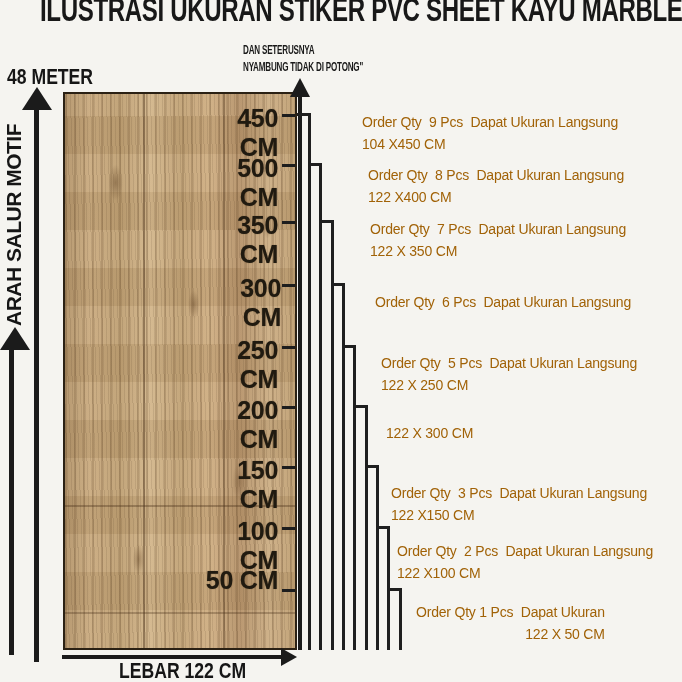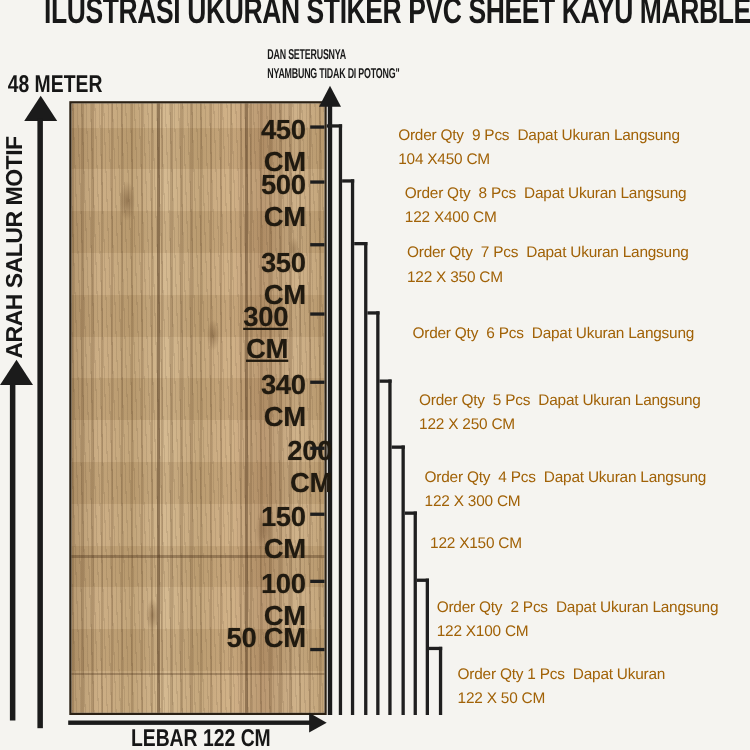--- a/index.html
+++ b/index.html
@@ -110,27 +110,27 @@
   <div id="wood" class="abs"></div>
 
   <div class="abs head-up-sm" style="left:290px;top:78px;"></div>
   <div class="abs shaft-thin" style="left:298px;top:95px;height:555px;"></div>
 
   <div id="ruler-layer" class="abs" style="left:0;top:0;">
       <div class="abs tick-label" style="left: 203px; top: 104px;">450 CM</div>
       <div class="abs tick-dash" style="left: 282px; top: 114px;"></div>
       <div class="abs tick-label" style="left: 203px; top: 154px;">500 CM</div>
       <div class="abs tick-dash" style="left: 282px; top: 164px;"></div>
-      <div class="abs tick-label" style="left: 203px; top: 225px;">350 CM</div>
+      <div class="abs tick-label" style="left: 203px; top: 211px;">350 CM</div>
       <div class="abs tick-dash" style="left: 282px; top: 221px;"></div>
-      <div class="abs tick-label" style="left: 187px; top: 274px; text-decoration: underline;">300 CM</div>
+      <div class="abs tick-label" style="left: 206px; top: 274px;">300 CM</div>
       <div class="abs tick-dash" style="left: 282px; top: 284px;"></div>
-      <div class="abs tick-label" style="left: 203px; top: 336px;">340 CM</div>
+      <div class="abs tick-label" style="left: 203px; top: 336px;">250 CM</div>
       <div class="abs tick-dash" style="left: 282px; top: 346px;"></div>
-      <div class="abs tick-label" style="left: 203px; top: 396px; margin-left: 24px;">200 CM</div>
+      <div class="abs tick-label" style="left: 203px; top: 396px;">200 CM</div>
       <div class="abs tick-dash" style="left: 282px; top: 406px;"></div>
       <div class="abs tick-label" style="left: 203px; top: 456px; text-align: right;">150 CM</div>
       <div class="abs tick-dash" style="left: 282px; top: 466px;"></div>
       <div class="abs tick-label" style="left: 203px; top: 517px;">100 CM</div>
       <div class="abs tick-dash" style="left: 282px; top: 527px;"></div>
       <div class="abs tick-label" style="left: 203px; top: 566px;">50 CM</div>
       <div class="abs tick-dash" style="left: 282px; top: 589px;"></div>
     </div>
   <div id="stair-layer" class="abs" style="left:0;top:0;">
       <div class="abs stair-h" style="left: 297px; top: 113px; width: 14px;"></div>
@@ -151,23 +151,23 @@
       <div class="abs stair-v" style="left: 387px; top: 526px; height: 124px;"></div>
       <div class="abs stair-h" style="left: 390px; top: 588px; width: 12px;"></div>
       <div class="abs stair-v" style="left: 399px; top: 588px; height: 62px;"></div>
     </div>
   <div id="orders" class="abs" style="left:0;top:0;">
       <div class="abs order-block" style="left: 362px; top: 111px;"><div class="order-line">Order Qty  9 Pcs  Dapat Ukuran Langsung</div><div class="order-line">104 X450 CM</div></div>
       <div class="abs order-block" style="left: 368px; top: 164px;"><div class="order-line">Order Qty  8 Pcs  Dapat Ukuran Langsung</div><div class="order-line">122 X400 CM</div></div>
       <div class="abs order-block" style="left: 370px; top: 218px;"><div class="order-line">Order Qty  7 Pcs  Dapat Ukuran Langsung</div><div class="order-line">122 X 350 CM</div></div>
       <div class="abs order-block" style="left: 375px; top: 291px;"><div class="order-line">Order Qty  6 Pcs  Dapat Ukuran Langsung</div></div>
       <div class="abs order-block" style="left: 381px; top: 352px;"><div class="order-line">Order Qty  5 Pcs  Dapat Ukuran Langsung</div><div class="order-line">122 X 250 CM</div></div>
-      <div class="abs order-block" style="left: 386px; top: 422px;"><div class="order-line">Order Qty  4 Pcs  Dapat Ukuran Langsung</div><div class="order-line">122 X 300 CM</div></div>
-      <div class="abs order-block" style="left: 391px; top: 482px;"><div class="order-line">122 X150 CM</div></div>
+      <div class="abs order-block" style="left: 386px; top: 422px;"><div class="order-line">122 X 300 CM</div></div>
+      <div class="abs order-block" style="left: 391px; top: 482px;"><div class="order-line">Order Qty  3 Pcs  Dapat Ukuran Langsung</div><div class="order-line">122 X150 CM</div></div>
       <div class="abs order-block" style="left: 397px; top: 540px;"><div class="order-line">Order Qty  2 Pcs  Dapat Ukuran Langsung</div><div class="order-line">122 X100 CM</div></div>
-      <div class="abs order-block" style="left: 416px; top: 601px;"><div class="order-line">Order Qty 1 Pcs  Dapat Ukuran</div><div class="order-line">122 X 50 CM</div></div>
+      <div class="abs order-block" style="left: 416px; top: 601px; text-align: right;"><div class="order-line">Order Qty 1 Pcs  Dapat Ukuran</div><div class="order-line">122 X 50 CM</div></div>
     </div>
 
   <div id="arrow-width-shaft" class="abs"></div>
   <div id="arrow-width-head" class="abs"></div>
   <div id="label-width" class="abs">LEBAR 122 CM</div>
 
 </div>
 
 </body></html>

